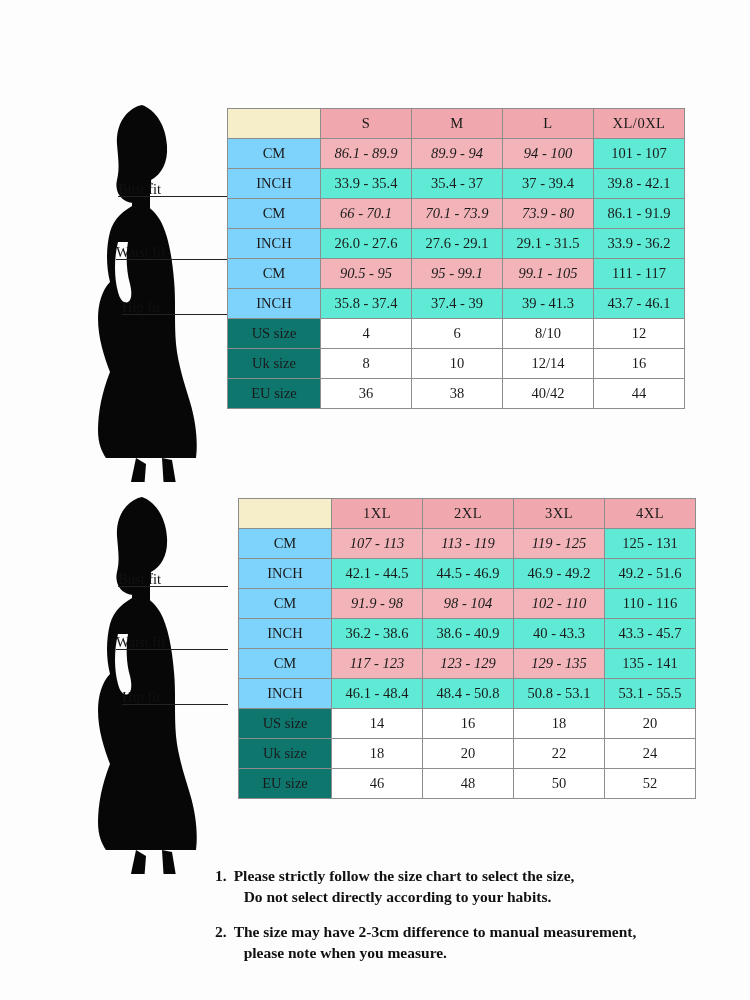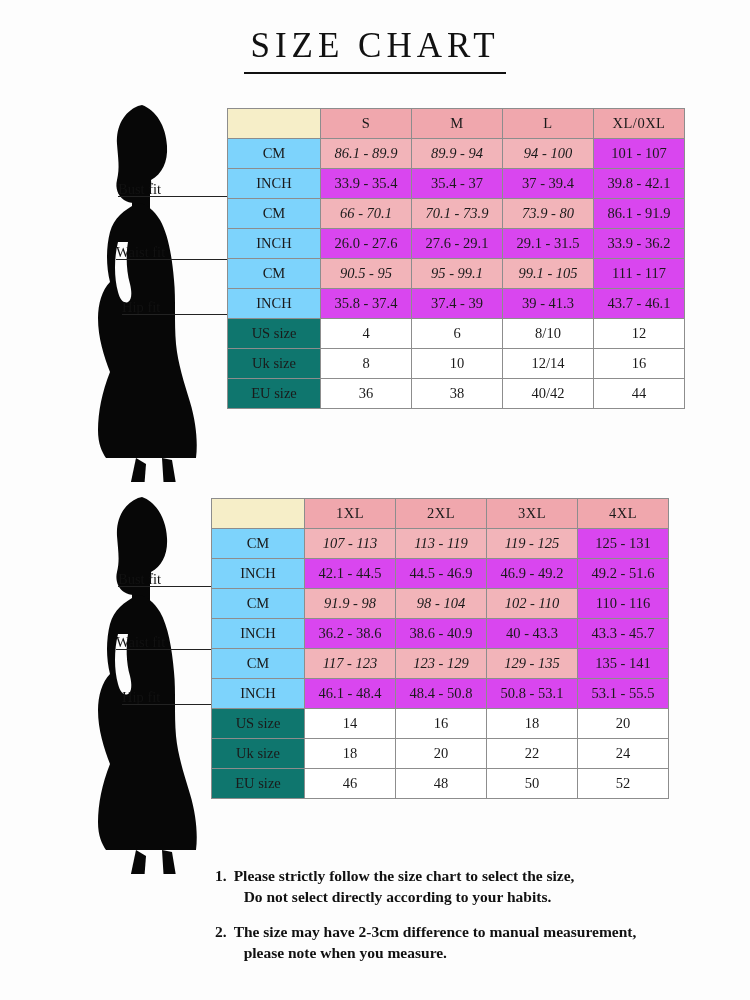--- a/index.html
+++ b/index.html
@@ -39,21 +39,21 @@
     color: #111;
     padding: 0 6px 6px 6px;
     border-bottom: 2px solid #111;
   }
 
   
   .chart-block {
     position: absolute;
   }
   #block-1 { top: 108px; left: 227px; }
-  #block-2 { top: 498px; left: 211px; }
+  #block-2 { top: 498px; left: 238px; }
 
   table.size-table {
     border-collapse: collapse;
     table-layout: fixed;
     font-family: "Liberation Serif", serif;
   }
   table.size-table td,
   table.size-table th {
     border: 1px solid #8d8d8d;
     text-align: center;
@@ -80,21 +80,21 @@
   .row-label-cm,
   .row-label-inch {
     background: #7dd3fc;
     font-size: 14px;
   }
   .cell-pink {
     background: #f2b4b9;
     font-style: italic;
   }
   .cell-cream {
-    background: #d946ef;
+    background: #5eead4;
   }
   .row-label-misc {
     background: #0f766e;
     font-size: 14px;
   }
   .cell-white {
     background: #ffffff;
   }
 
   
@@ -154,23 +154,20 @@
   }
   .note .num { flex: 0 0 auto; }
   .note .txt { flex: 1 1 auto; }
   .note .txt .l2 { display: block; padding-left: 10px; }
 </style>
 </head>
 <body>
 
 <div class="page">
 
-  <div class="title-wrap">
-    <div class="title">SIZE CHART</div>
-  </div>
 
   <div class="figure" id="figure-1">
     <svg width="150" height="390" viewBox="0 0 150 390" xmlns="http://www.w3.org/2000/svg">
       <g fill="#070707">
 
         <path d="M54 14 C40 20 32 34 33 52 C34 66 36 76 33 88 C31 96 34 104 40 108
                  C46 112 54 112 60 108 C66 104 68 96 67 88 C78 82 84 70 83 54
                  C82 34 72 18 58 13 Z"></path>
 
         <path d="M48 96 L48 118 L66 118 L66 96 Z"></path>

